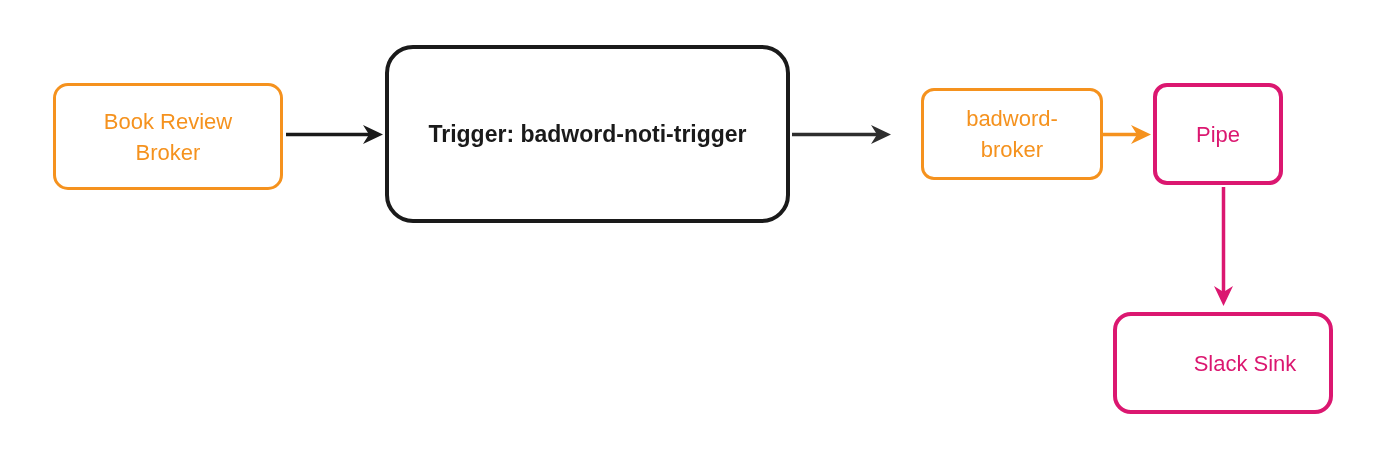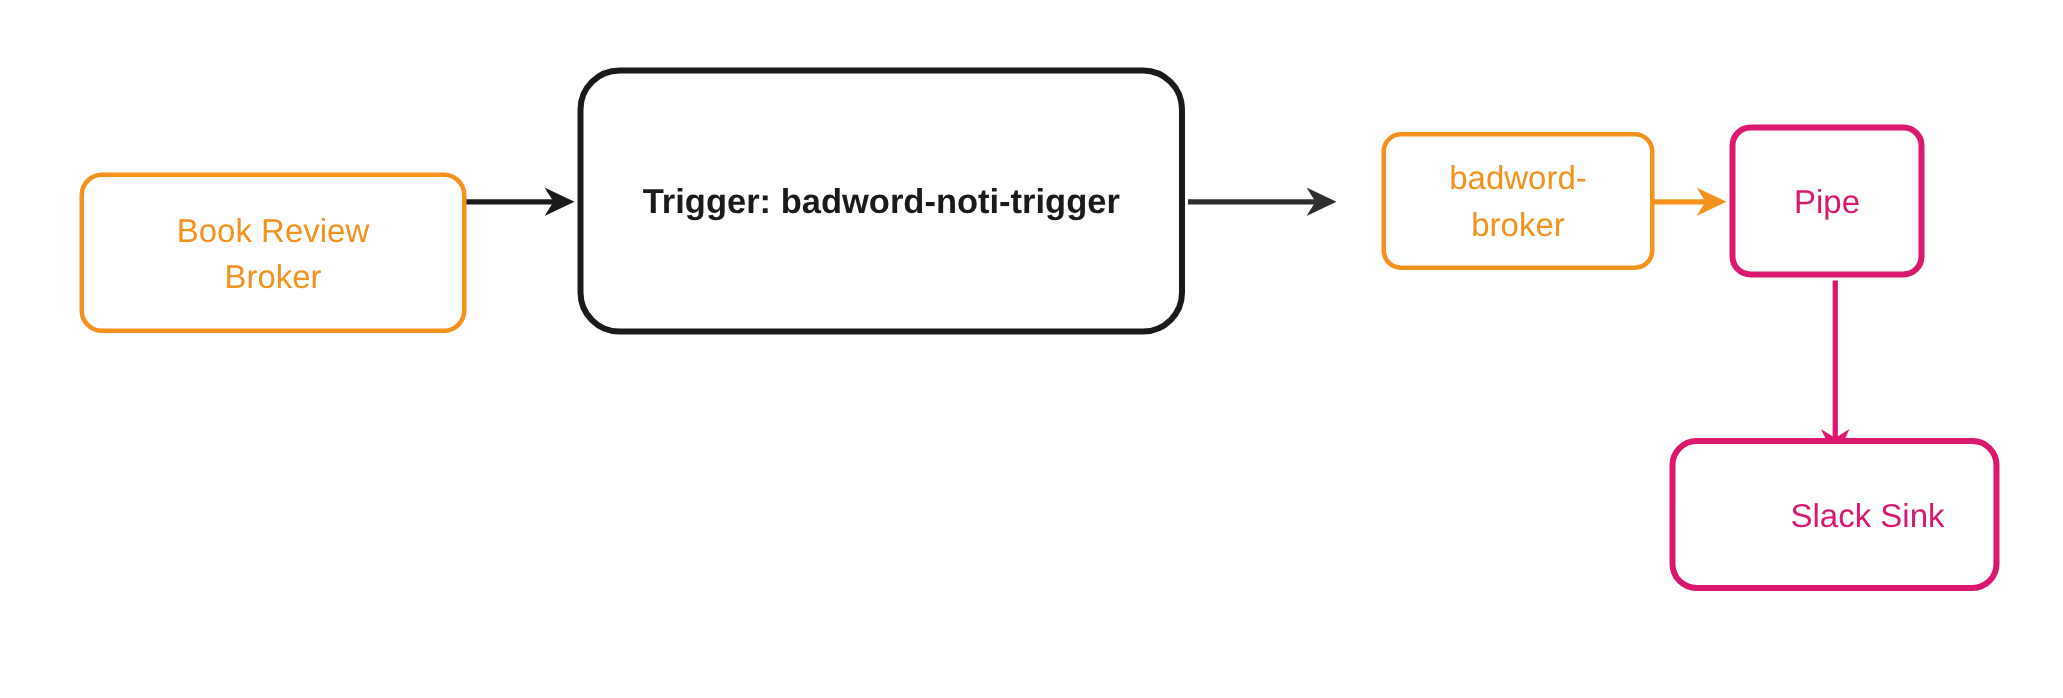--- a/index.html
+++ b/index.html
@@ -44,25 +44,25 @@
     line-height: 31px;
   }
   .node-trigger {
     border: 4px solid var(--ink, #1A1A1A);
     color: var(--ink, #1A1A1A);
     border-radius: 28px;
     font-size: 23px;
     line-height: 33px;
     text-align: center;
   }
-  #node-book    { left: 53px;  top: 83px;  width: 258px; height: 107px; margin-top: 32px; }
+  #node-book    { left: 53px;  top: 83px;  width: 230px; height: 107px; }
   #node-trigger { left: 385px; top: 45px;  width: 405px; height: 178px; }
   #node-badword { left: 893px; top: 88px;  width: 182px; height: 92px;  border-radius: 13px; margin-left: 28px; }
   #node-pipe    { left: 1153px; top: 83px; width: 130px; height: 102px; border-radius: 14px; }
-  #node-slack   { left: 1113px; top: 292px; width: 220px; height: 102px; border-radius: 18px; padding-left: 44px; }
+  #node-slack   { left: 1113px; top: 312px; width: 220px; height: 102px; border-radius: 18px; padding-left: 44px; }
 
   .edge-line-ink       { stroke: var(--ink, #1A1A1A); }
   .edge-head-ink       { fill:   var(--ink, #1A1A1A); }
   .edge-line-edge_dark { stroke: var(--edge_dark, #2E2E2E); }
   .edge-head-edge_dark { fill:   var(--edge_dark, #2E2E2E); }
   .edge-line-orange    { stroke: var(--orange, #F5921E); }
   .edge-head-orange    { fill:   var(--orange, #F5921E); }
   .edge-line-pink      { stroke: var(--pink, #DB1770); }
   .edge-head-pink      { fill:   var(--pink, #DB1770); }
   .edge-line { stroke-width: 3.5px; }

